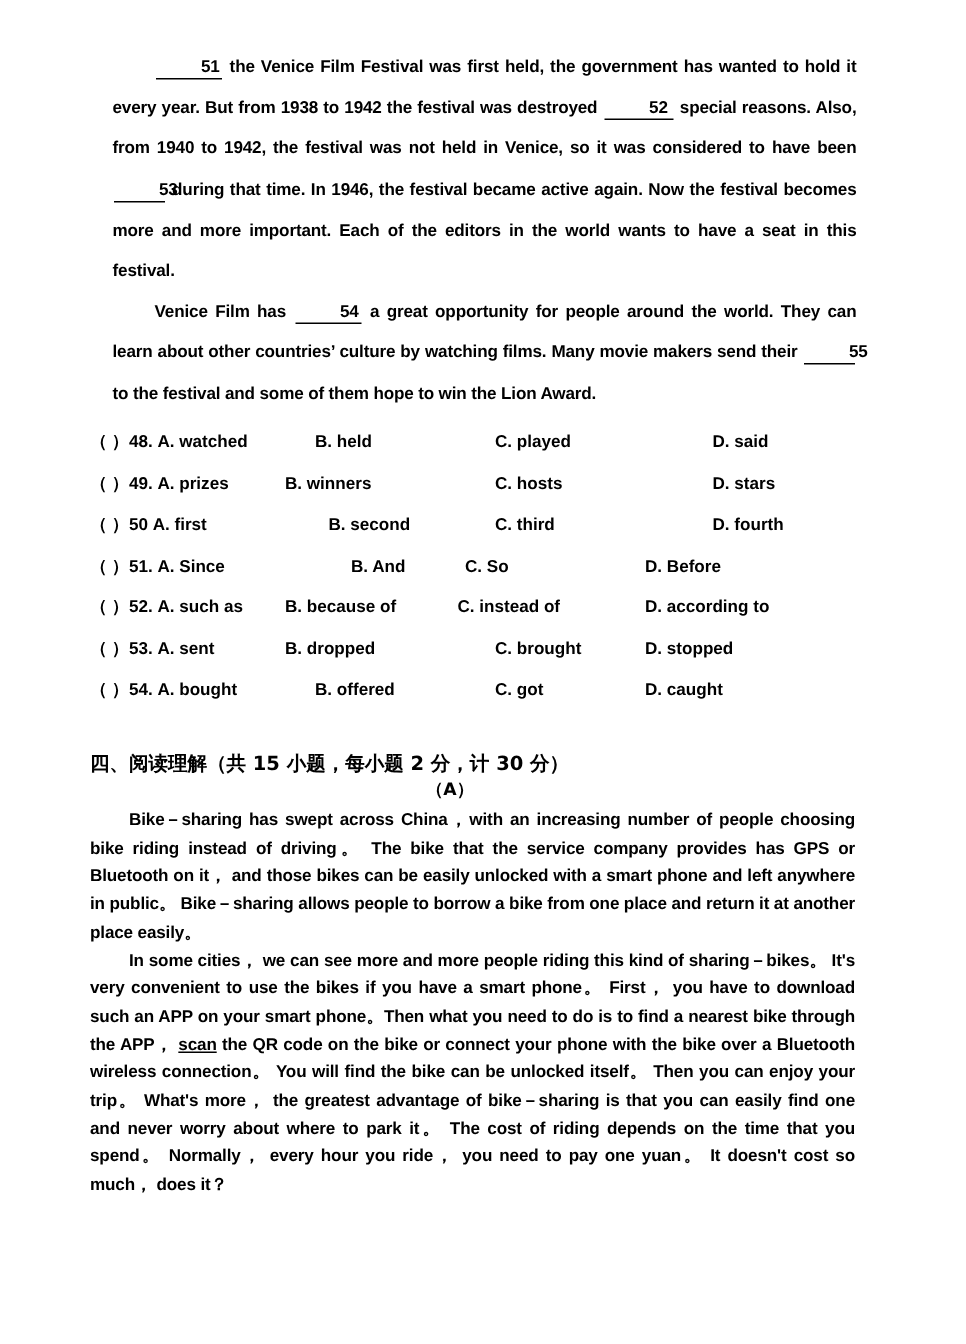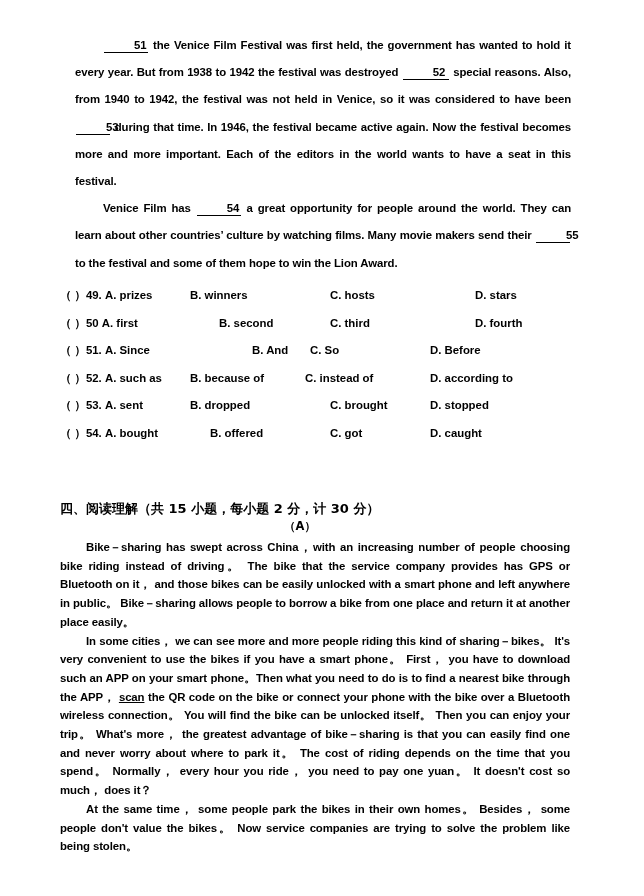--- a/index.html
+++ b/index.html
@@ -153,34 +153,40 @@
 
 <div class="page">
 
   <div class="cloze">
       <p class="indent"><span class="blank w1">51</span><span> the Venice Film Festival was first held, the government has wanted to hold it every year. But from 1938 to 1942 the festival was destroyed </span><span class="blank w2">52</span><span> special reasons. Also, from 1940 to 1942, the festival was not held in Venice, so it was considered to have been </span><span class="blank w3">53</span><span> during that time. In 1946, the festival became active again. Now the festival becomes more and more important. Each of the editors in the world wants to have a seat in this festival.</span></p>
       <p class="indent"><span>Venice Film has </span><span class="blank w1">54</span><span> a great opportunity for people around the world. They can learn about other countries’ culture by watching films. Many movie makers send their </span><span class="blank w3">55</span><span> to the festival and some of them hope to win the Lion Award.</span></p>
     </div>
 
   <div class="options">
       <div class="opt-row">
+        <span class="opt-stem">（  ）48. A. watched</span>
+        <span style="left: 150px;">B. held</span>
+        <span style="left: 270px;">C. played</span>
+        <span style="left: 415px;">D. said</span>
+      </div>
+      <div class="opt-row">
         <span class="opt-stem">（  ）49. A. prizes</span>
         <span style="left: 130px;">B. winners</span>
         <span style="left: 270px;">C. hosts</span>
         <span style="left: 415px; text-align: center;">D. stars</span>
       </div>
       <div class="opt-row">
         <span class="opt-stem">（  ）50 A. first</span>
         <span style="left: 130px; padding-left: 29px;">B. second</span>
         <span style="left: 270px;">C. third</span>
         <span style="left: 415px;">D. fourth</span>
       </div>
       <div class="opt-row">
         <span class="opt-stem">（  ）51. A. Since</span>
-        <span style="left: 144px; padding-left: 48px;">B. And</span>
+        <span style="left: 126px; padding-left: 48px;">B. And</span>
         <span style="left: 250px;">C. So</span>
         <span style="left: 370px;">D. Before</span>
       </div>
       <div class="opt-row">
         <span class="opt-stem">（  ）52. A. such as</span>
         <span style="left: 130px;">B. because of</span>
         <span style="left: 245px;">C. instead of</span>
         <span style="left: 370px;">D. according to</span>
       </div>
       <div class="opt-row">
@@ -196,21 +202,20 @@
         <span style="left: 370px;">D. caught</span>
       </div>
     </div>
 
   <div class="sec-head">四、阅读理解（共 15 小题，每小题 2 分，计 30 分）</div>
   <div class="sec-sub">（A）</div>
 
   <div class="reading">
       <p>Bike－sharing has swept across China，with an increasing number of people choosing bike riding instead of driving。 The bike that the service company provides has GPS or Bluetooth on it， and those bikes can be easily unlocked with a smart phone and left anywhere in public。 Bike－sharing allows people to borrow a bike from one place and return it at another place easily。</p>
       <p>In some cities， we can see more and more people riding this kind of sharing－bikes。 It's very convenient to use the bikes if you have a smart phone。 First， you have to download such an APP on your smart phone。Then what you need to do is to find a nearest bike through the APP， <u>scan</u> the QR code on the bike or connect your phone with the bike over a Bluetooth wireless connection。 You will find the bike can be unlocked itself。 Then you can enjoy your trip。 What's more， the greatest advantage of bike－sharing is that you can easily find one and never worry about where to park it。 The cost of riding depends on the time that you spend。 Normally， every hour you ride， you need to pay one yuan。 It doesn't cost so much， does it？</p>
-      <p>At the same time， some people park the bikes in their own homes。 Besides， some people don't value the bikes。 Now service companies are trying to solve the problem like being stolen。</p>
     </div>
 
   <div class="watermark">
     <span class="wm-logo">头条</span>
     <span class="wm-text">@英语老师David</span>
   </div>
 
 </div>
 
 </body></html>

